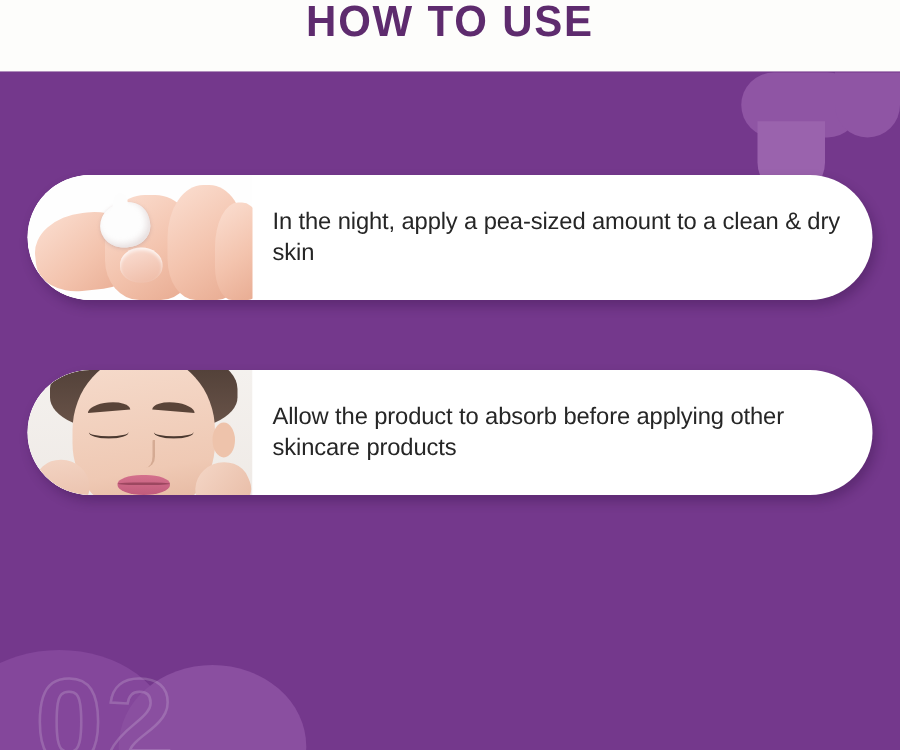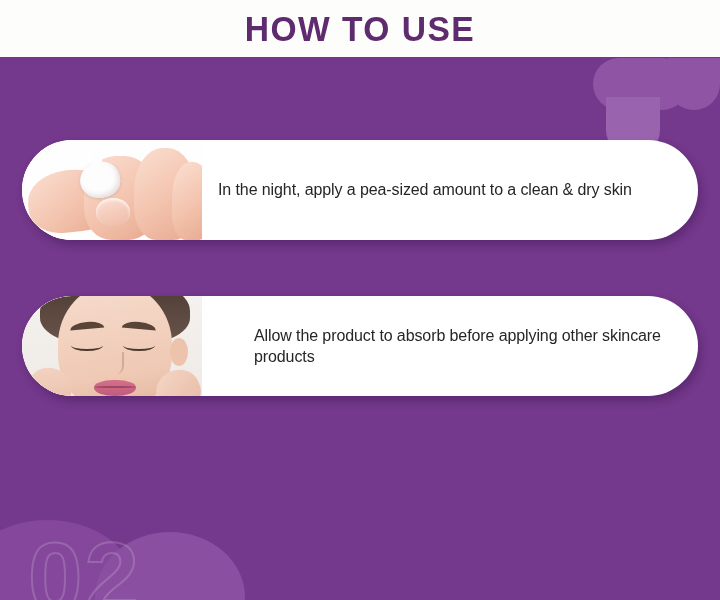--- a/index.html
+++ b/index.html
@@ -21,21 +21,21 @@
     overflow: hidden;
   }
   
   .header {
     position: absolute;
     left: 0; top: 0;
     width: 720px;
     height: 57px;
     background: #fdfdfb;
     display: flex;
-    align-items: center;
+    align-items: flex-start;
     justify-content: center;
     z-index: 6;
   }
   .header-title {
     font-family: "Liberation Sans", sans-serif;
     font-size: 35px;
     font-weight: bold;
     color: #5e2b6e;
     letter-spacing: 1.5px;
     line-height: 1;
@@ -120,37 +120,37 @@
     height: 100px;
     background: #ffffff;
     border-radius: 50px;
     box-shadow: 3px 5px 9px rgba(40,10,55,0.30);
     display: flex;
     align-items: center;
     z-index: 4;
     overflow: hidden;
   }
   #card-1 { top: 140px; }
-  #card-2 { top: 296px; gap: 36px; }
+  #card-2 { top: 296px; }
   #card-3 { top: 447px; }
 
   .thumb {
     position: relative;
     flex: 0 0 auto;
     width: 180px;
     height: 100px;
     border-radius: 50px 0 0 50px;
     overflow: hidden;
     background: #ffffff;
   }
   .card-text {
     flex: 1 1 auto;
     padding: 0 26px 0 16px;
     font-family: "Liberation Sans", sans-serif;
-    font-size: 16px;
+    font-size: 19px;
     line-height: 1.34;
     color: #262626;
     letter-spacing: -0.1px;
   }
   
   .finger-scene { position: absolute; inset: 0; background:#fefefe; }
   .knuckle {
     position: absolute;
     background: linear-gradient(145deg,#fbdfd2 0%,#f3c3ad 55%,#e7a98f 100%);
     border-radius: 48% 48% 40% 40%;

